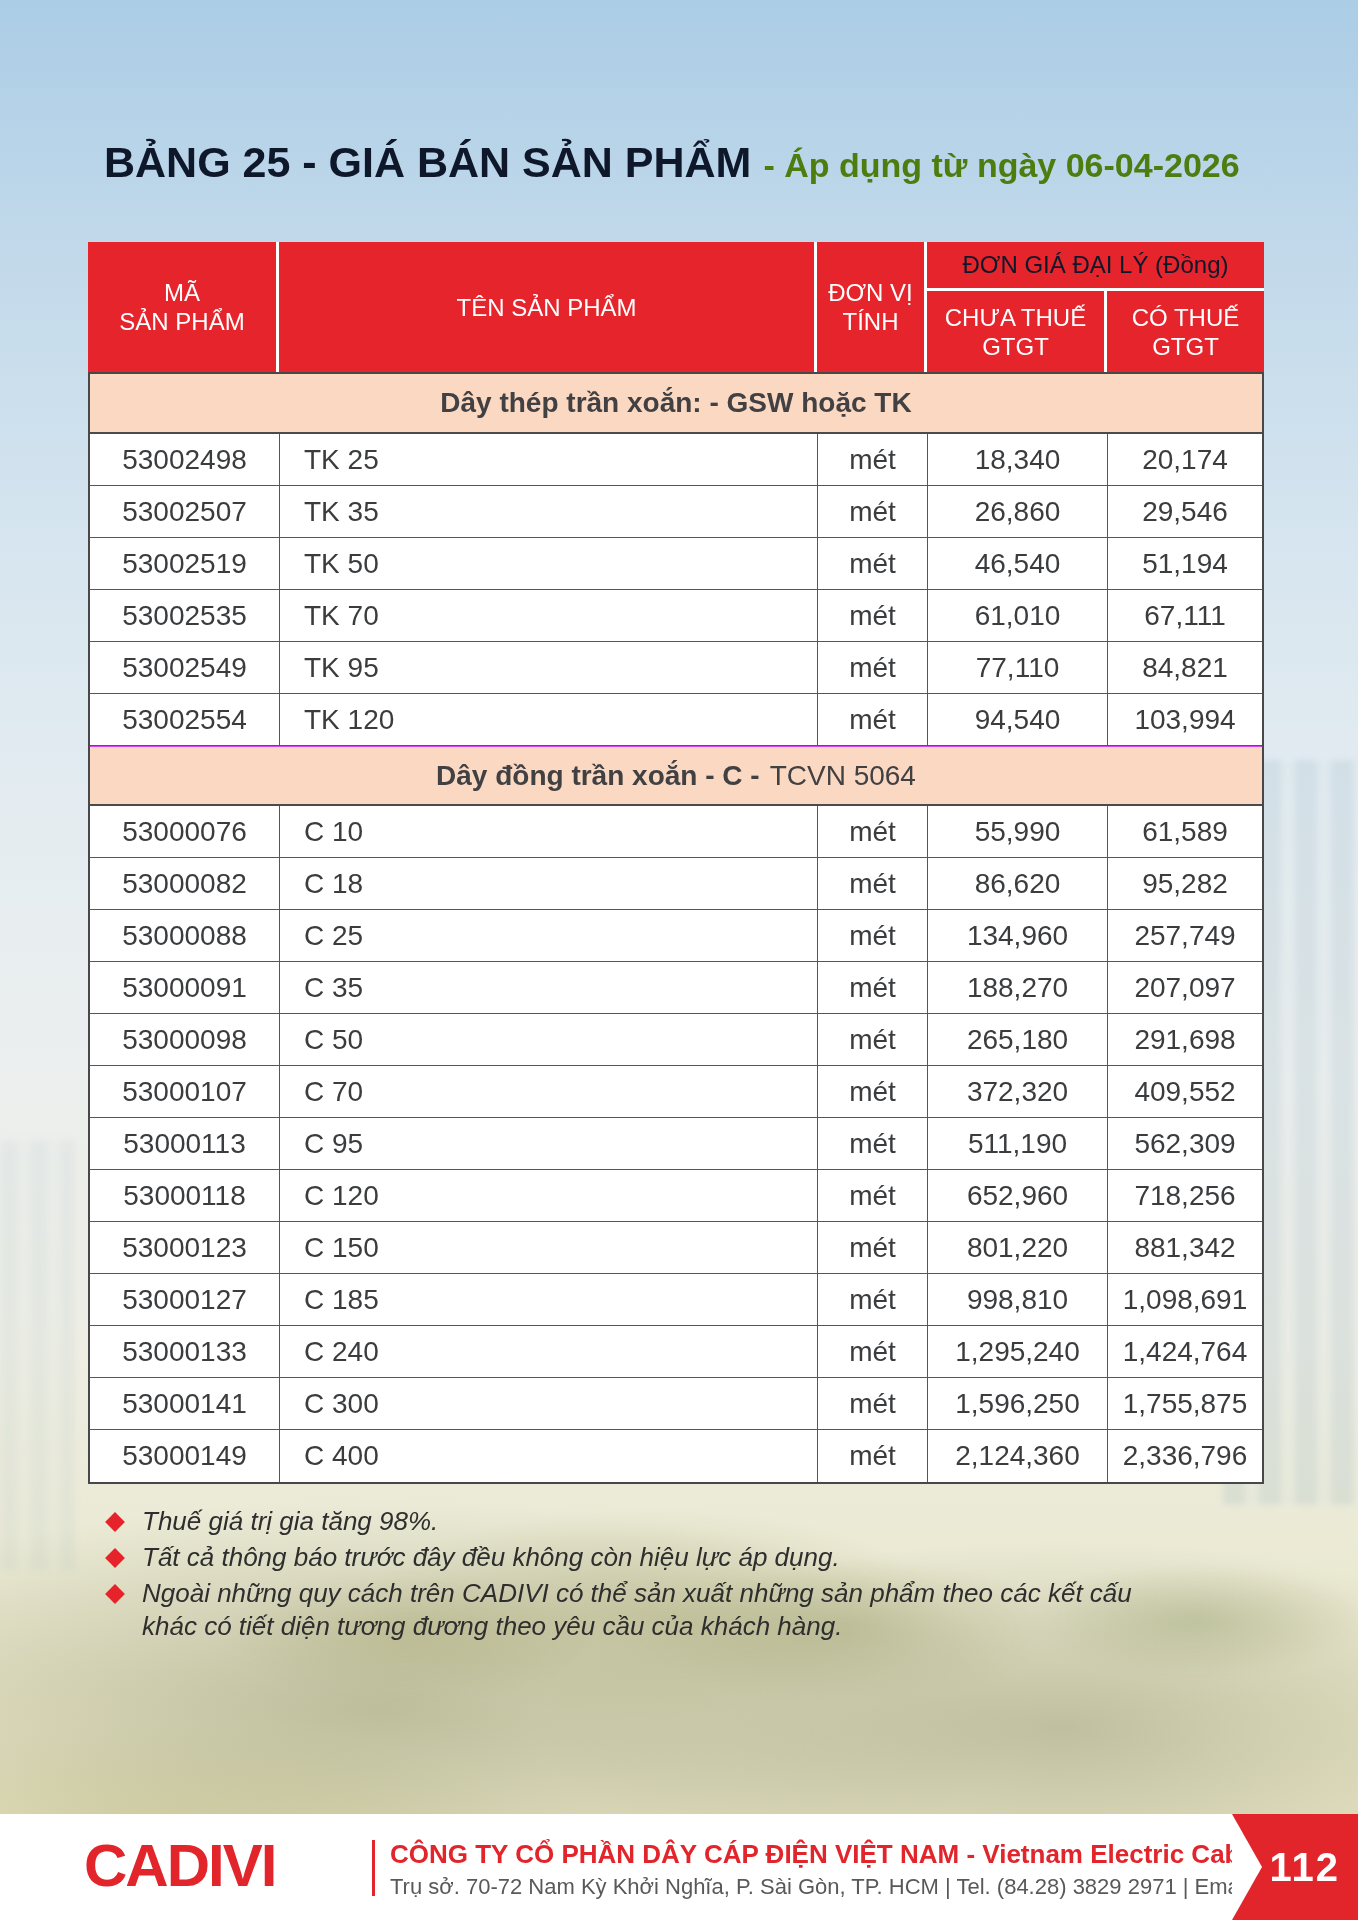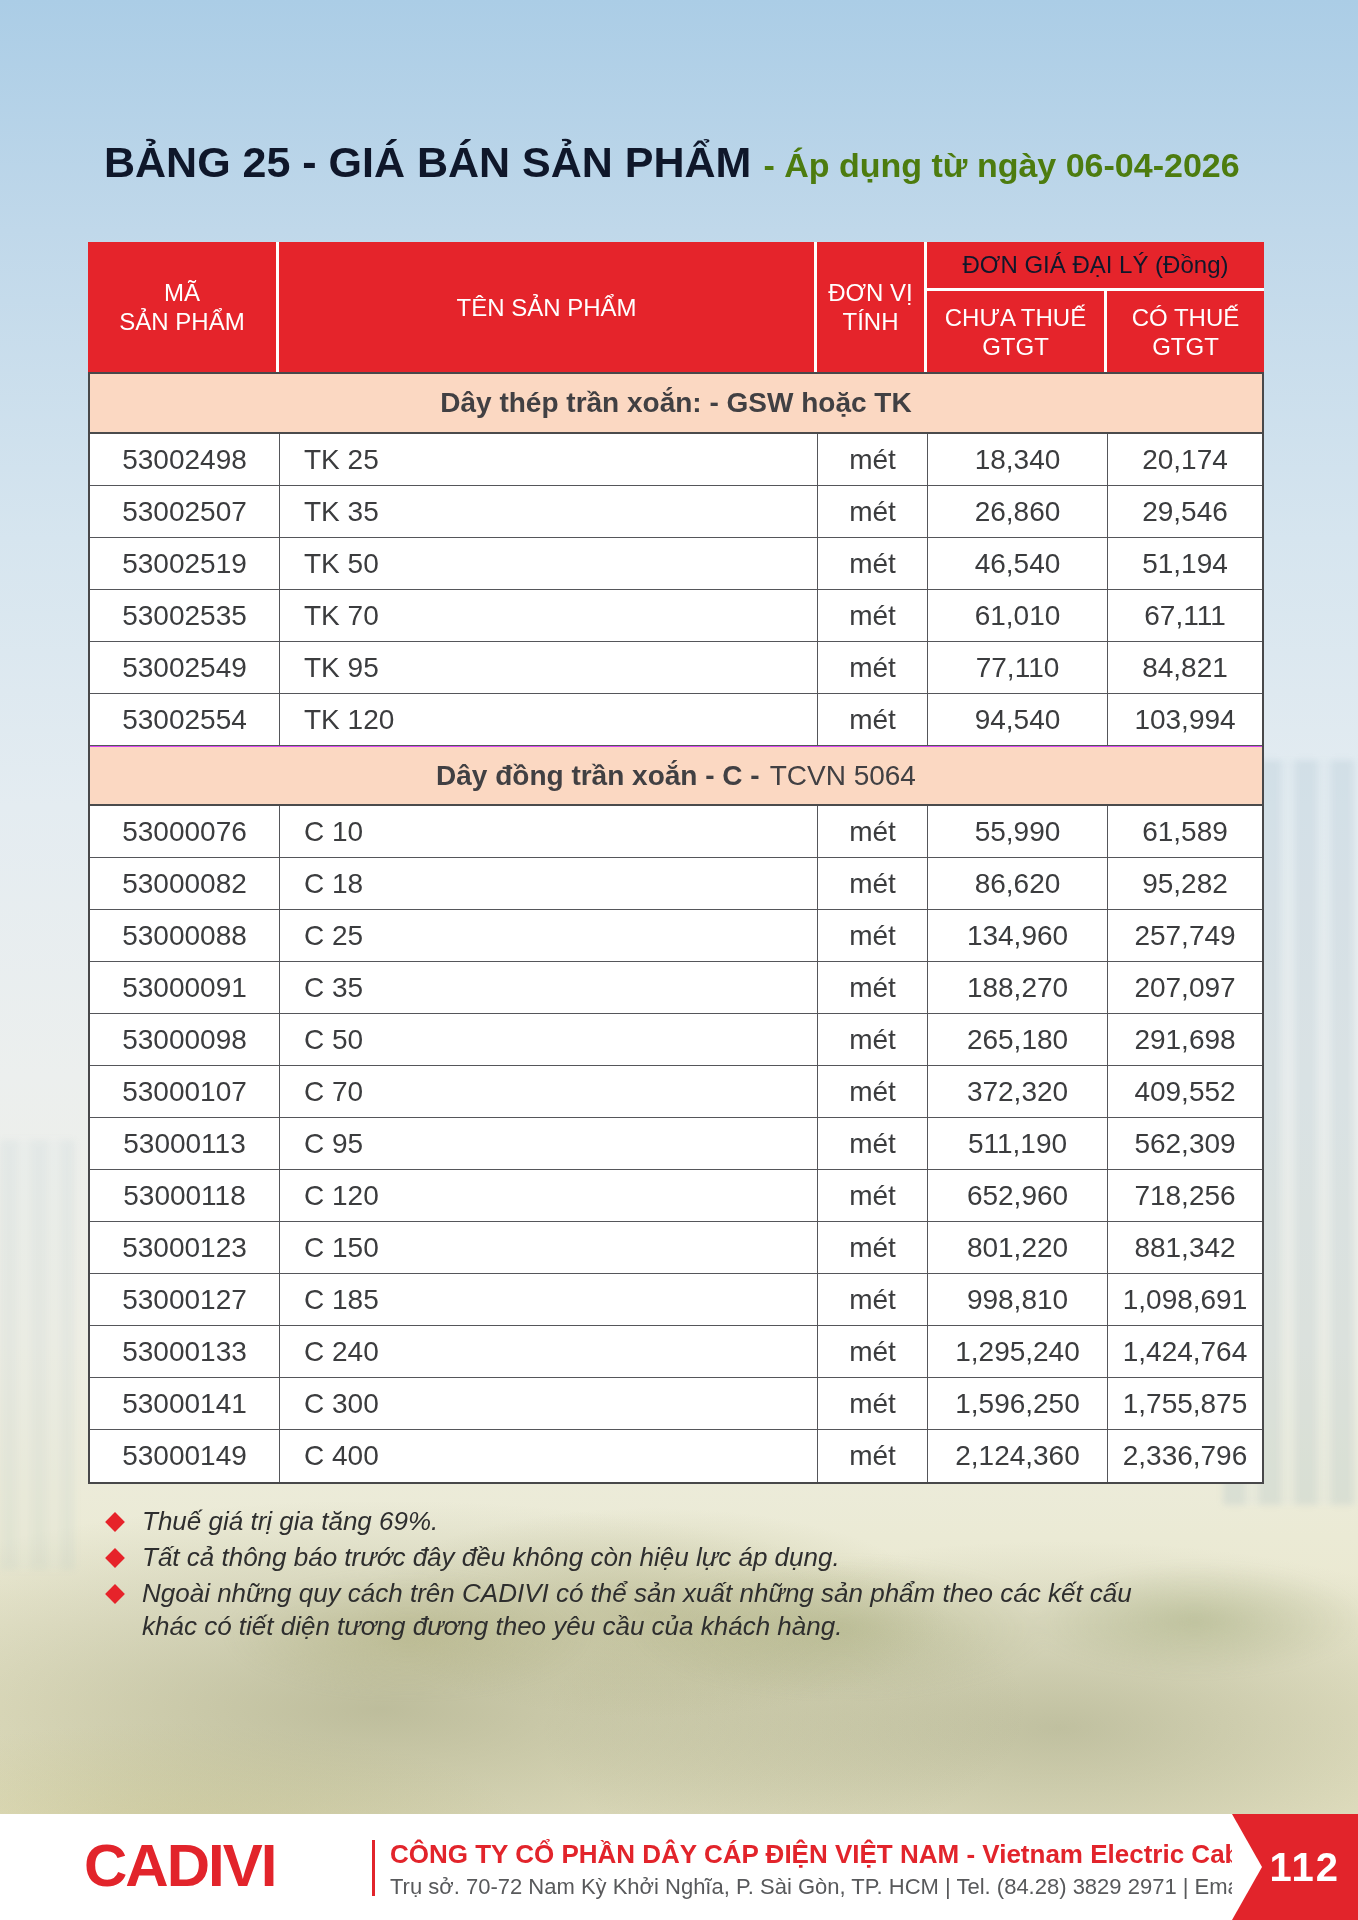--- a/index.html
+++ b/index.html
@@ -284,21 +284,21 @@
           <div class="cell unit">mét</div>
           <div class="cell price">2,124,360</div>
           <div class="cell price">2,336,796</div>
         </div>
       </div>
   </div>
 
   <div class="notes">
     <div class="note">
       <span class="diamond"></span>
-      <span>Thuế giá trị gia tăng 69%.</span>
+      <span>Thuế giá trị gia tăng 98%.</span>
     </div>
     <div class="note">
       <span class="diamond"></span>
       <span>Tất cả thông báo trước đây đều không còn hiệu lực áp dụng.</span>
     </div>
     <div class="note">
       <span class="diamond"></span>
       <span>Ngoài những quy cách trên CADIVI có thể sản xuất những sản phẩm theo các kết cấu khác có tiết diện tương đương theo yêu cầu của khách hàng.</span>
     </div>
   </div>

